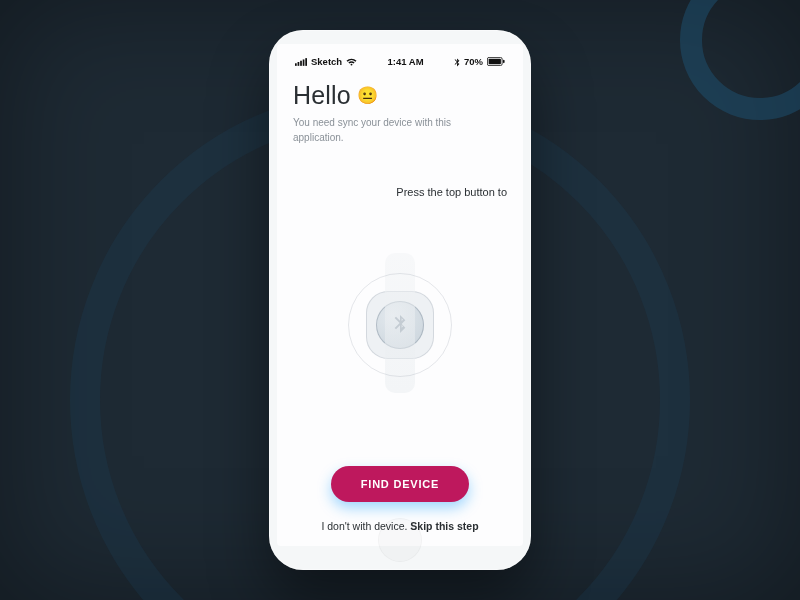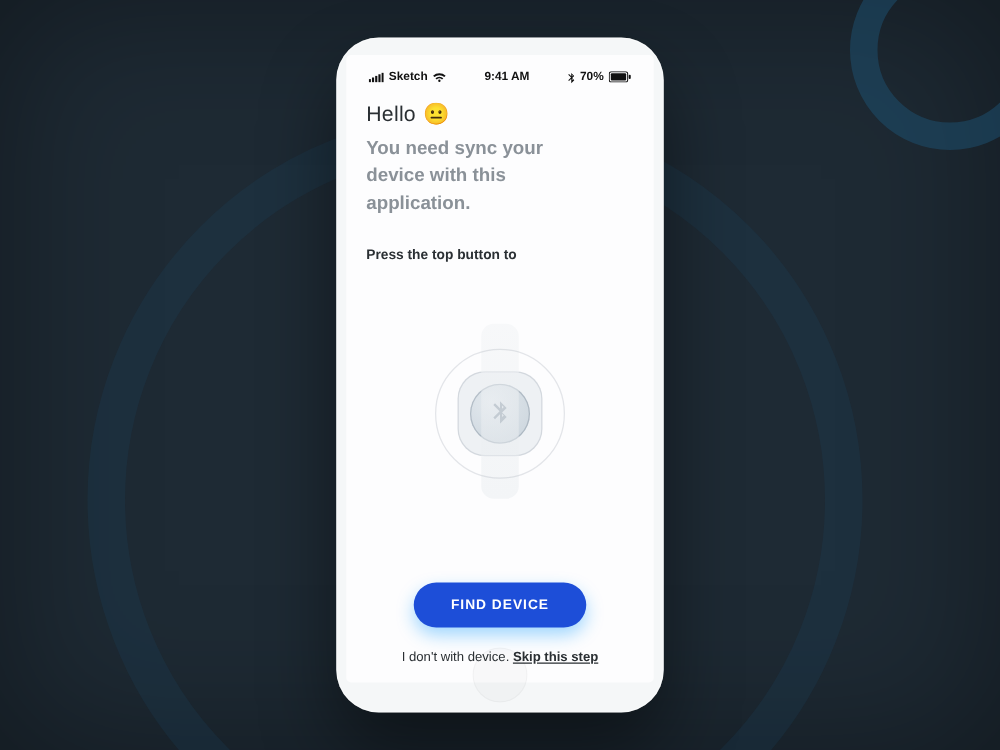--- a/index.html
+++ b/index.html
@@ -40,27 +40,27 @@
   }
   .status-bar {
     display: flex; justify-content: space-between; align-items: flex-end;
     font-size: 9.5px; font-weight: 600; color: #111;
     padding: 2px 2px 6px 2px;
   }
   .status-left, .status-right { display: flex; align-items: center; gap: 4px; }
   .signal-icon svg, .wifi-icon svg, .bt-icon svg, .battery-icon svg { display: block; }
 
   .hello-row { display: flex; align-items: center; gap: 6px; margin-top: 8px; }
-  .hello { font-size: 17px; font-weight: 400; color: #2a2f33; letter-spacing: 0.2px; }
+  .hello { font-size: 25px; font-weight: 400; color: #2a2f33; letter-spacing: 0.2px; }
   .emoji { font-size: 17px; }
-  .subtitle { margin-top: 6px; font-size: 15px; line-height: 1.45; color: #8a9198; max-width: 190px; font-weight: bold; }
+  .subtitle { margin-top: 6px; font-size: 10px; line-height: 1.45; color: #8a9198; max-width: 190px; }
 
   .instruction {
-    margin-top: 24px; text-align: left;
-    font-size: 11px; font-weight: 700; color: #2a2f33; line-height: 1.4;
+    margin-top: 40px; text-align: right;
+    font-size: 11px; font-weight: 400; color: #2a2f33; line-height: 1.4;
   }
 
   .device-wrap {
     flex: 1; display: flex; align-items: center; justify-content: center;
     margin-top: 8px;
     position: relative;
   }
   .device {
     width: 88px; height: 88px;
     position: relative;
@@ -91,34 +91,34 @@
     border-radius: 50%;
     display: flex; align-items: center; justify-content: center;
     box-shadow: inset 0 0 0 1px rgba(120,135,150,0.4);
   }
   .device .bt {
     color: #9aa7b3;
   }
 
   .cta {
     margin: 24px auto 0 auto;
-    background: #1d4ed8;
+    background: #be185d;
     color: #fff;
     font-size: 11px; font-weight: 800; letter-spacing: 0.8px;
     padding: 12px 30px;
     border: none; border-radius: 24px;
     cursor: pointer;
     box-shadow: 0 6px 14px rgba(20,157,255,0.4);
   }
 
   .skip-row {
     margin-top: 18px; text-align: center;
     font-size: 10.5px; color: #2a2f33;
   }
-  .skip-row .skip-link { font-weight: 700; text-decoration: underline; cursor: pointer; }
+  .skip-row .skip-link { font-weight: 700; cursor: pointer; }
 
   .home-indicator {
     position: absolute; bottom: 8px; left: 50%; transform: translateX(-50%);
     width: 44px; height: 44px; border-radius: 50%;
     background: rgba(0,0,0,0.02);
     border: 1px solid rgba(0,0,0,0.03);
   }
 </style>
 </head>
 <body>
@@ -141,21 +141,21 @@
                 <rect x="12" y="0" width="2" height="9" fill="#111"></rect>
               </svg>
           </span>
           <span>Sketch</span>
           <span class="wifi-icon">
             <svg width="11" height="8" viewBox="0 0 14 10">
                 <path d="M7 9.5a1.2 1.2 0 100-2.4 1.2 1.2 0 000 2.4zM3 5.7a6 6 0 018 0l-1.3 1.3a4.2 4.2 0 00-5.4 0L3 5.7zM.6 3.3a9.4 9.4 0 0112.8 0L12 4.6a7.6 7.6 0 00-10 0L.6 3.3z" fill="#111"></path>
               </svg>
           </span>
         </div>
-        <div>9:41 AM</div>
+        <div>1:41 AM</div>
         <div class="status-right">
           <span class="bt-icon">
             <svg width="6" height="10" viewBox="0 0 8 12">
                 <path d="M4 0v4.6L1.6 2.2.8 3l3 3-3 3 .8.8L4 7.4V12l3.2-3.2L5 6.6 7.2 4.4 4 1.2V0zm1 3.2L5.8 4 5 4.8V3.2zm0 5.6V7.2l.8.8-.8.8z" fill="#111"></path>
               </svg>
           </span>
           <span>70%</span>
           <span class="battery-icon">
             <svg width="18" height="9" viewBox="0 0 22 11">
                 <rect x="0.5" y="0.5" width="18" height="10" rx="2" fill="none" stroke="#111"></rect>

